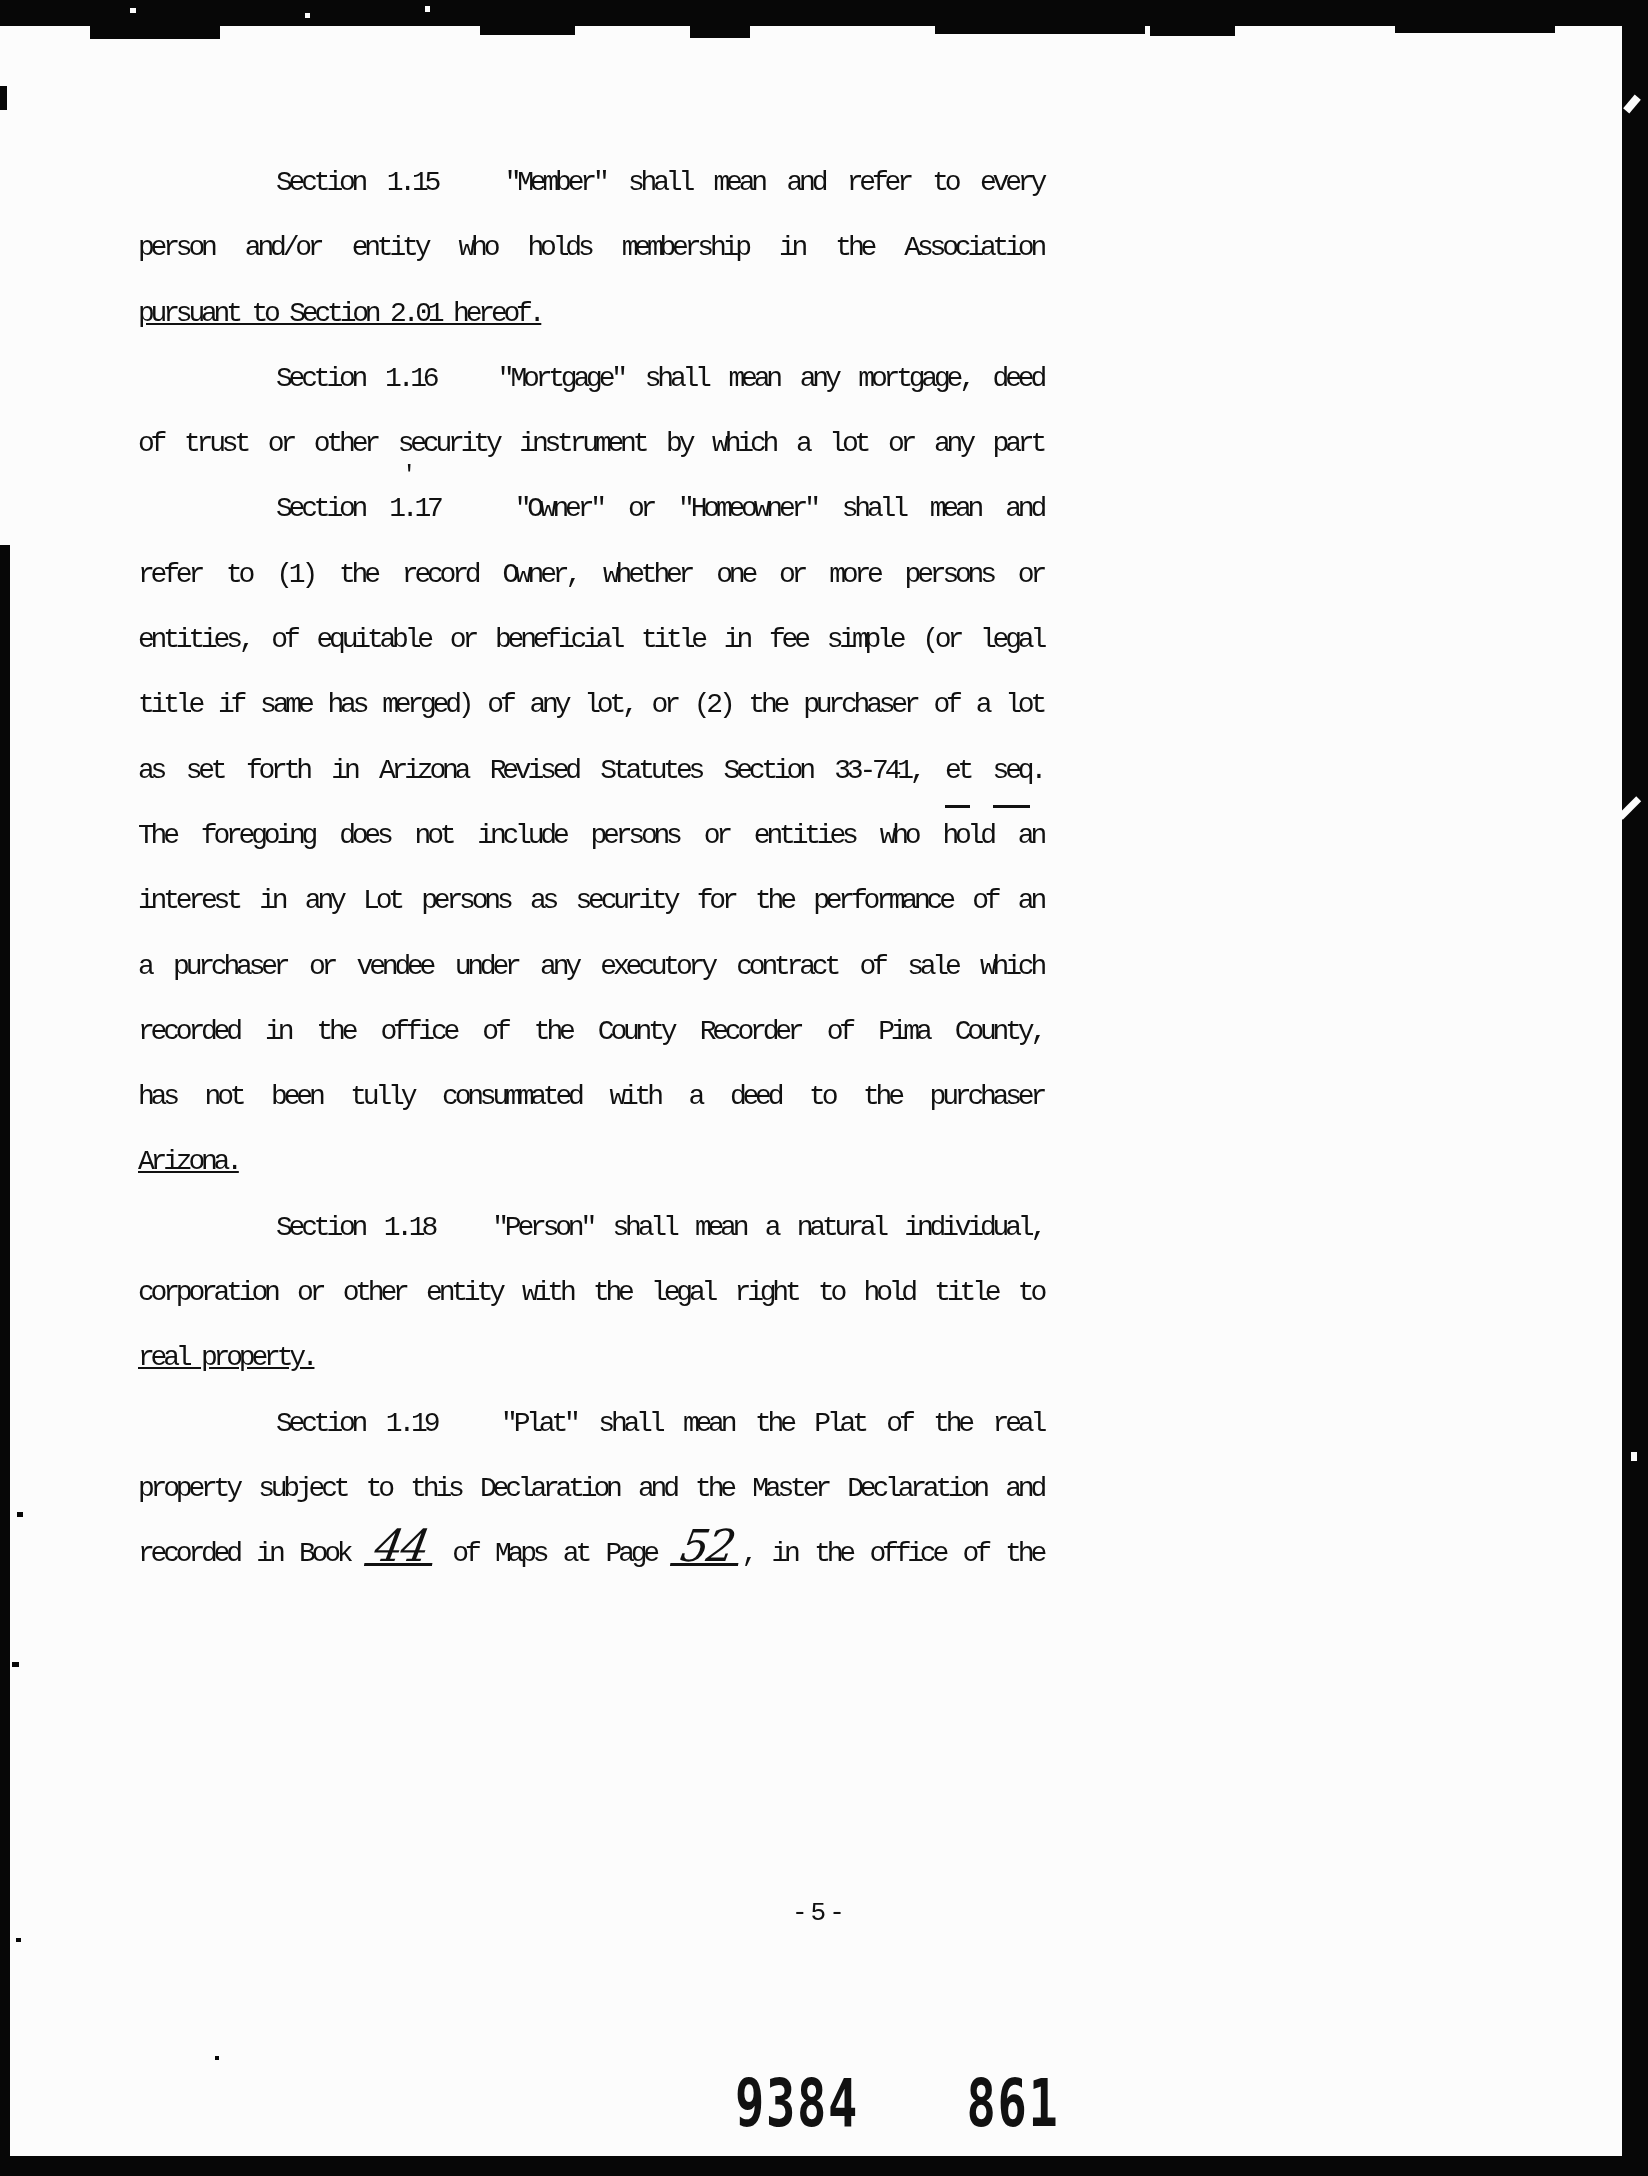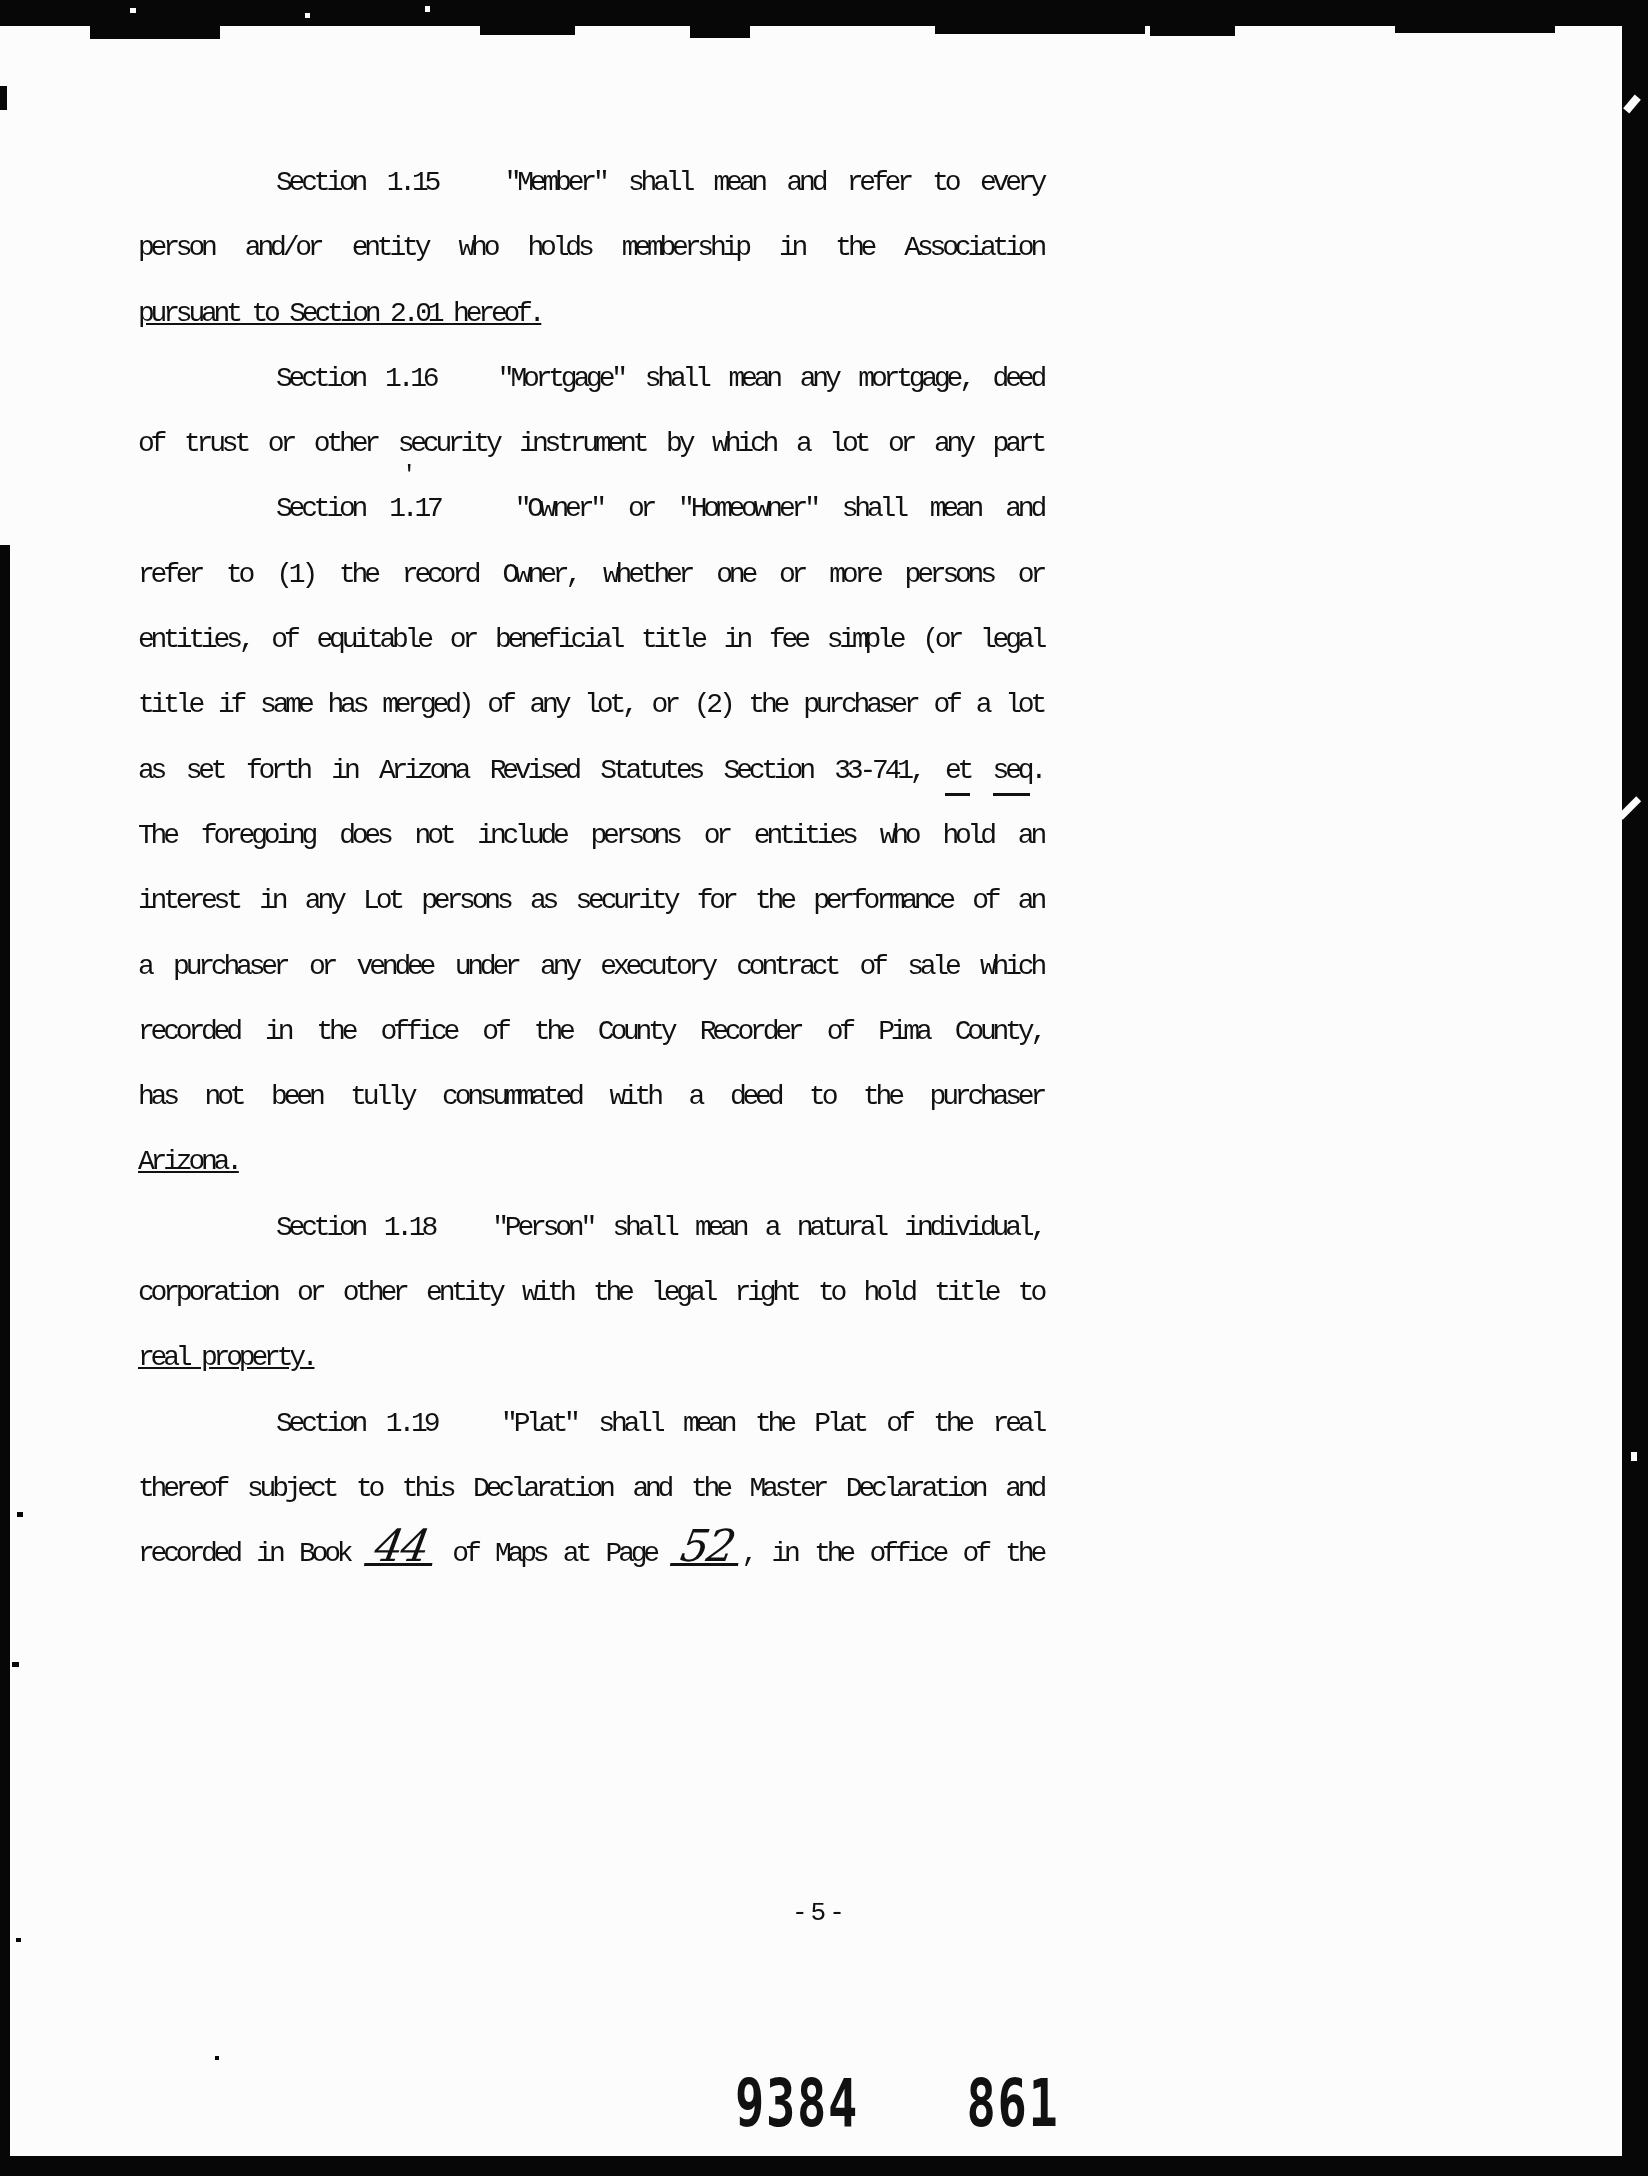--- a/index.html
+++ b/index.html
@@ -22,21 +22,21 @@
   .textblock{
     position:absolute;top:150px;left:138px;width:905px;
     font-size:28px;letter-spacing:-4.2px;
   }
   .line{
     height:65.3px;line-height:65.3px;white-space:nowrap;
     text-align:justify;text-align-last:justify;text-justify:inter-word;
   }
   .line.end{text-align-last:left;text-decoration:underline;}
   .line.first{padding-left:138px;}
-  .u{border-bottom:3px solid #111;padding-bottom:7px;}
+  .u{border-bottom:3px solid #111;padding-bottom:19px;}
   .hw{
     display:inline-block;
     font-family:"DejaVu Serif", serif;font-style:italic;
     font-size:44px;letter-spacing:-2px;line-height:30px;
     transform:skewX(-10deg);
     border-bottom:3px solid #111;padding:0 8px 2px 8px;
     vertical-align:baseline;
   }
   .footer-page-number{
     position:absolute;top:1898px;left:792px;
@@ -97,21 +97,21 @@
       <div class="line"><span>The foregoing does not include persons or entities who hold an</span></div>
       <div class="line"><span>interest in any Lot persons as security for the performance of an</span></div>
       <div class="line"><span>a purchaser or vendee under any executory contract of sale which</span></div>
       <div class="line"><span>recorded in the office of the County Recorder of Pima County,</span></div>
       <div class="line"><span>has not been tully consummated with a deed to the purchaser</span></div>
       <div class="line end"><span>Arizona.</span></div>
       <div class="line first"><span>Section 1.18&nbsp;&nbsp;&nbsp;"Person" shall mean a natural individual,</span></div>
       <div class="line"><span>corporation or other entity with the legal right to hold title to</span></div>
       <div class="line end"><span>real property.</span></div>
       <div class="line first"><span>Section 1.19&nbsp;&nbsp;&nbsp;"Plat" shall mean the Plat of the real</span></div>
-      <div class="line"><span>thereof subject to this Declaration and the Master Declaration and</span></div>
+      <div class="line"><span>property subject to this Declaration and the Master Declaration and</span></div>
       <div class="line"><span>recorded in Book </span><span class="hw">44</span><span> of Maps at Page </span><span class="hw">52</span><span>, in the office of the</span></div>
     </div>
 
   <div class="footer-page-number">-5-</div>
 
   <div class="stamp"><span>9384</span><span class="gap"></span><span>861</span></div>
 
 </div>
 
 </body></html>

